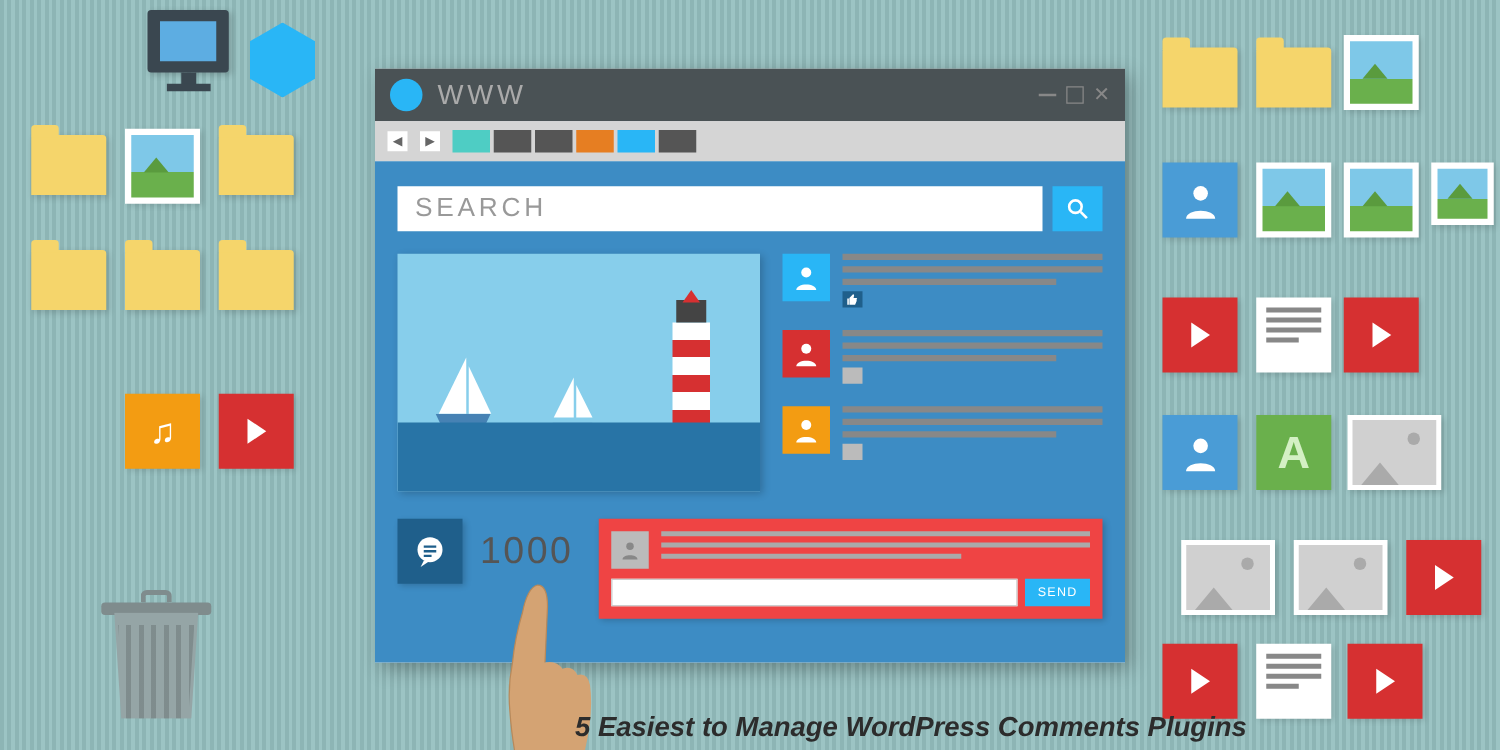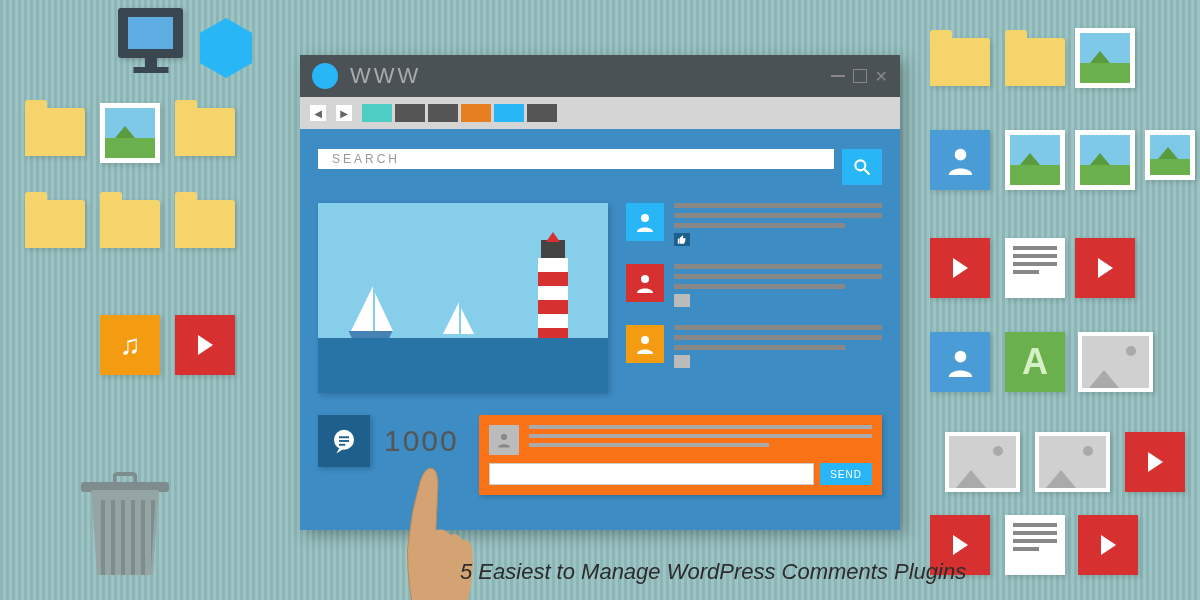--- a/index.html
+++ b/index.html
@@ -63,21 +63,21 @@
 .win-close { font-size: 16px; color: #888; border: none; width: auto; height: auto; }
 
 .addrbar { background: #d5d5d5; height: 32px; display: flex; align-items: center; padding: 0 10px; gap: 10px; }
 .nav-btn { width: 16px; height: 16px; background: #fff; display: inline-flex; align-items: center; justify-content: center; font-size: 10px; color: #666; }
 .addr-text { color: #666; font-size: 14px; letter-spacing: 2px; flex: 1; }
 .addr-chips { display: flex; gap: 3px; }
 .chip { width: 30px; height: 18px; }
 
 .content-area { background: #3d8cc4; padding: 20px 18px 35px 18px; position: relative; }
 .search-row { display: flex; gap: 8px; margin-bottom: 18px; }
-.search-box { background: #fff; flex: 1; height: 20px; display: flex; align-items: center; padding: 0 14px; color: #999; font-size: 12px; letter-spacing: 3px; }
+.search-box { background: #fff; flex: 1; height: 36px; display: flex; align-items: center; padding: 0 14px; color: #999; font-size: 21px; letter-spacing: 3px; }
 .search-btn { width: 40px; height: 36px; background: #29b6f6; display: flex; align-items: center; justify-content: center; }
 .search-btn svg { width: 20px; height: 20px; }
 
 .main-row { display: flex; gap: 18px; }
 .hero { width: 290px; height: 190px; background: #87ceeb; position: relative; overflow: hidden; box-shadow: 2px 2px 6px rgba(0,0,0,0.2); }
 .sea { position: absolute; bottom: 0; width: 100%; height: 55px; background: #2874a6; }
 .boat1 { position: absolute; bottom: 48px; left: 25px; }
 .boat-hull { width: 55px; height: 14px; background: #4682b4; clip-path: polygon(10% 0, 90% 0, 78% 100%, 22% 100%); }
 .sail { position: absolute; bottom: 14px; width: 0; height: 0; }
 .sail1 { left: 8px; border-right: 22px solid #fff; border-top: 45px solid transparent; }
@@ -98,35 +98,35 @@
 .fl { height: 5px; background: #888; margin-bottom: 5px; }
 .fl.short { width: 82%; }
 .feed-meta { width: 16px; height: 13px; margin-top: 4px; display: flex; align-items: center; justify-content: center; }
 
 .bottom-row { display: flex; gap: 20px; margin-top: 22px; align-items: flex-start; }
 .comment-count { display: flex; align-items: center; gap: 14px; }
 .comment-btn { width: 52px; height: 52px; background: #1f5f8b; display: flex; align-items: center; justify-content: center; box-shadow: 2px 2px 5px rgba(0,0,0,0.2); }
 .comment-btn svg { width: 30px; height: 30px; }
 .count-text { font-size: 30px; color: #555; font-weight: 400; letter-spacing: 2px; }
 
-.reply-box { flex: 1; background: #f97316; padding: 10px; box-shadow: 2px 2px 5px rgba(0,0,0,0.2); margin-left: auto; width: 245px; }
+.reply-box { flex: 1; background: #ef4444; padding: 10px; box-shadow: 2px 2px 5px rgba(0,0,0,0.2); margin-left: auto; width: 245px; }
 .reply-head { display: flex; gap: 10px; margin-bottom: 8px; }
 .reply-avatar { width: 30px; height: 30px; background: #bbb; display: flex; align-items: center; justify-content: center; }
 .reply-avatar svg { width: 18px; height: 18px; fill: #888; }
 .reply-lines { flex: 1; }
 .rl { height: 4px; background: #aaa; margin-bottom: 5px; }
 .reply-input-row { display: flex; gap: 6px; }
 .reply-input { flex: 1; height: 22px; background: #fff; border: 1px solid #ccc; }
 .send-btn { padding: 3px 10px; background: #29b6f6; color: #fff; font-size: 10px; letter-spacing: 1px; display: flex; align-items: center; }
 
 
 .hand { position: absolute; bottom: -40px; left: 350px; width: 180px; height: 180px; pointer-events: none; }
 
 
-.caption { position: absolute; bottom: 15px; left: 460px; font-size: 22px; font-weight: normal; color: #2c2c2c; font-style: italic; }
+.caption { position: absolute; bottom: 5px; left: 460px; font-size: 22px; font-weight: bold; color: #2c2c2c; font-style: italic; }
 </style>
 </head>
 <body>
 
 <div class="monitor">
     <div class="monitor-inner"></div>
   </div>
 
 <div class="tile" style="top:18px;left:200px;width:52px;height:60px;background:#29b6f6;clip-path:polygon(50% 0,100% 25%,100% 75%,50% 100%,0 75%,0 25%);"></div>
 

